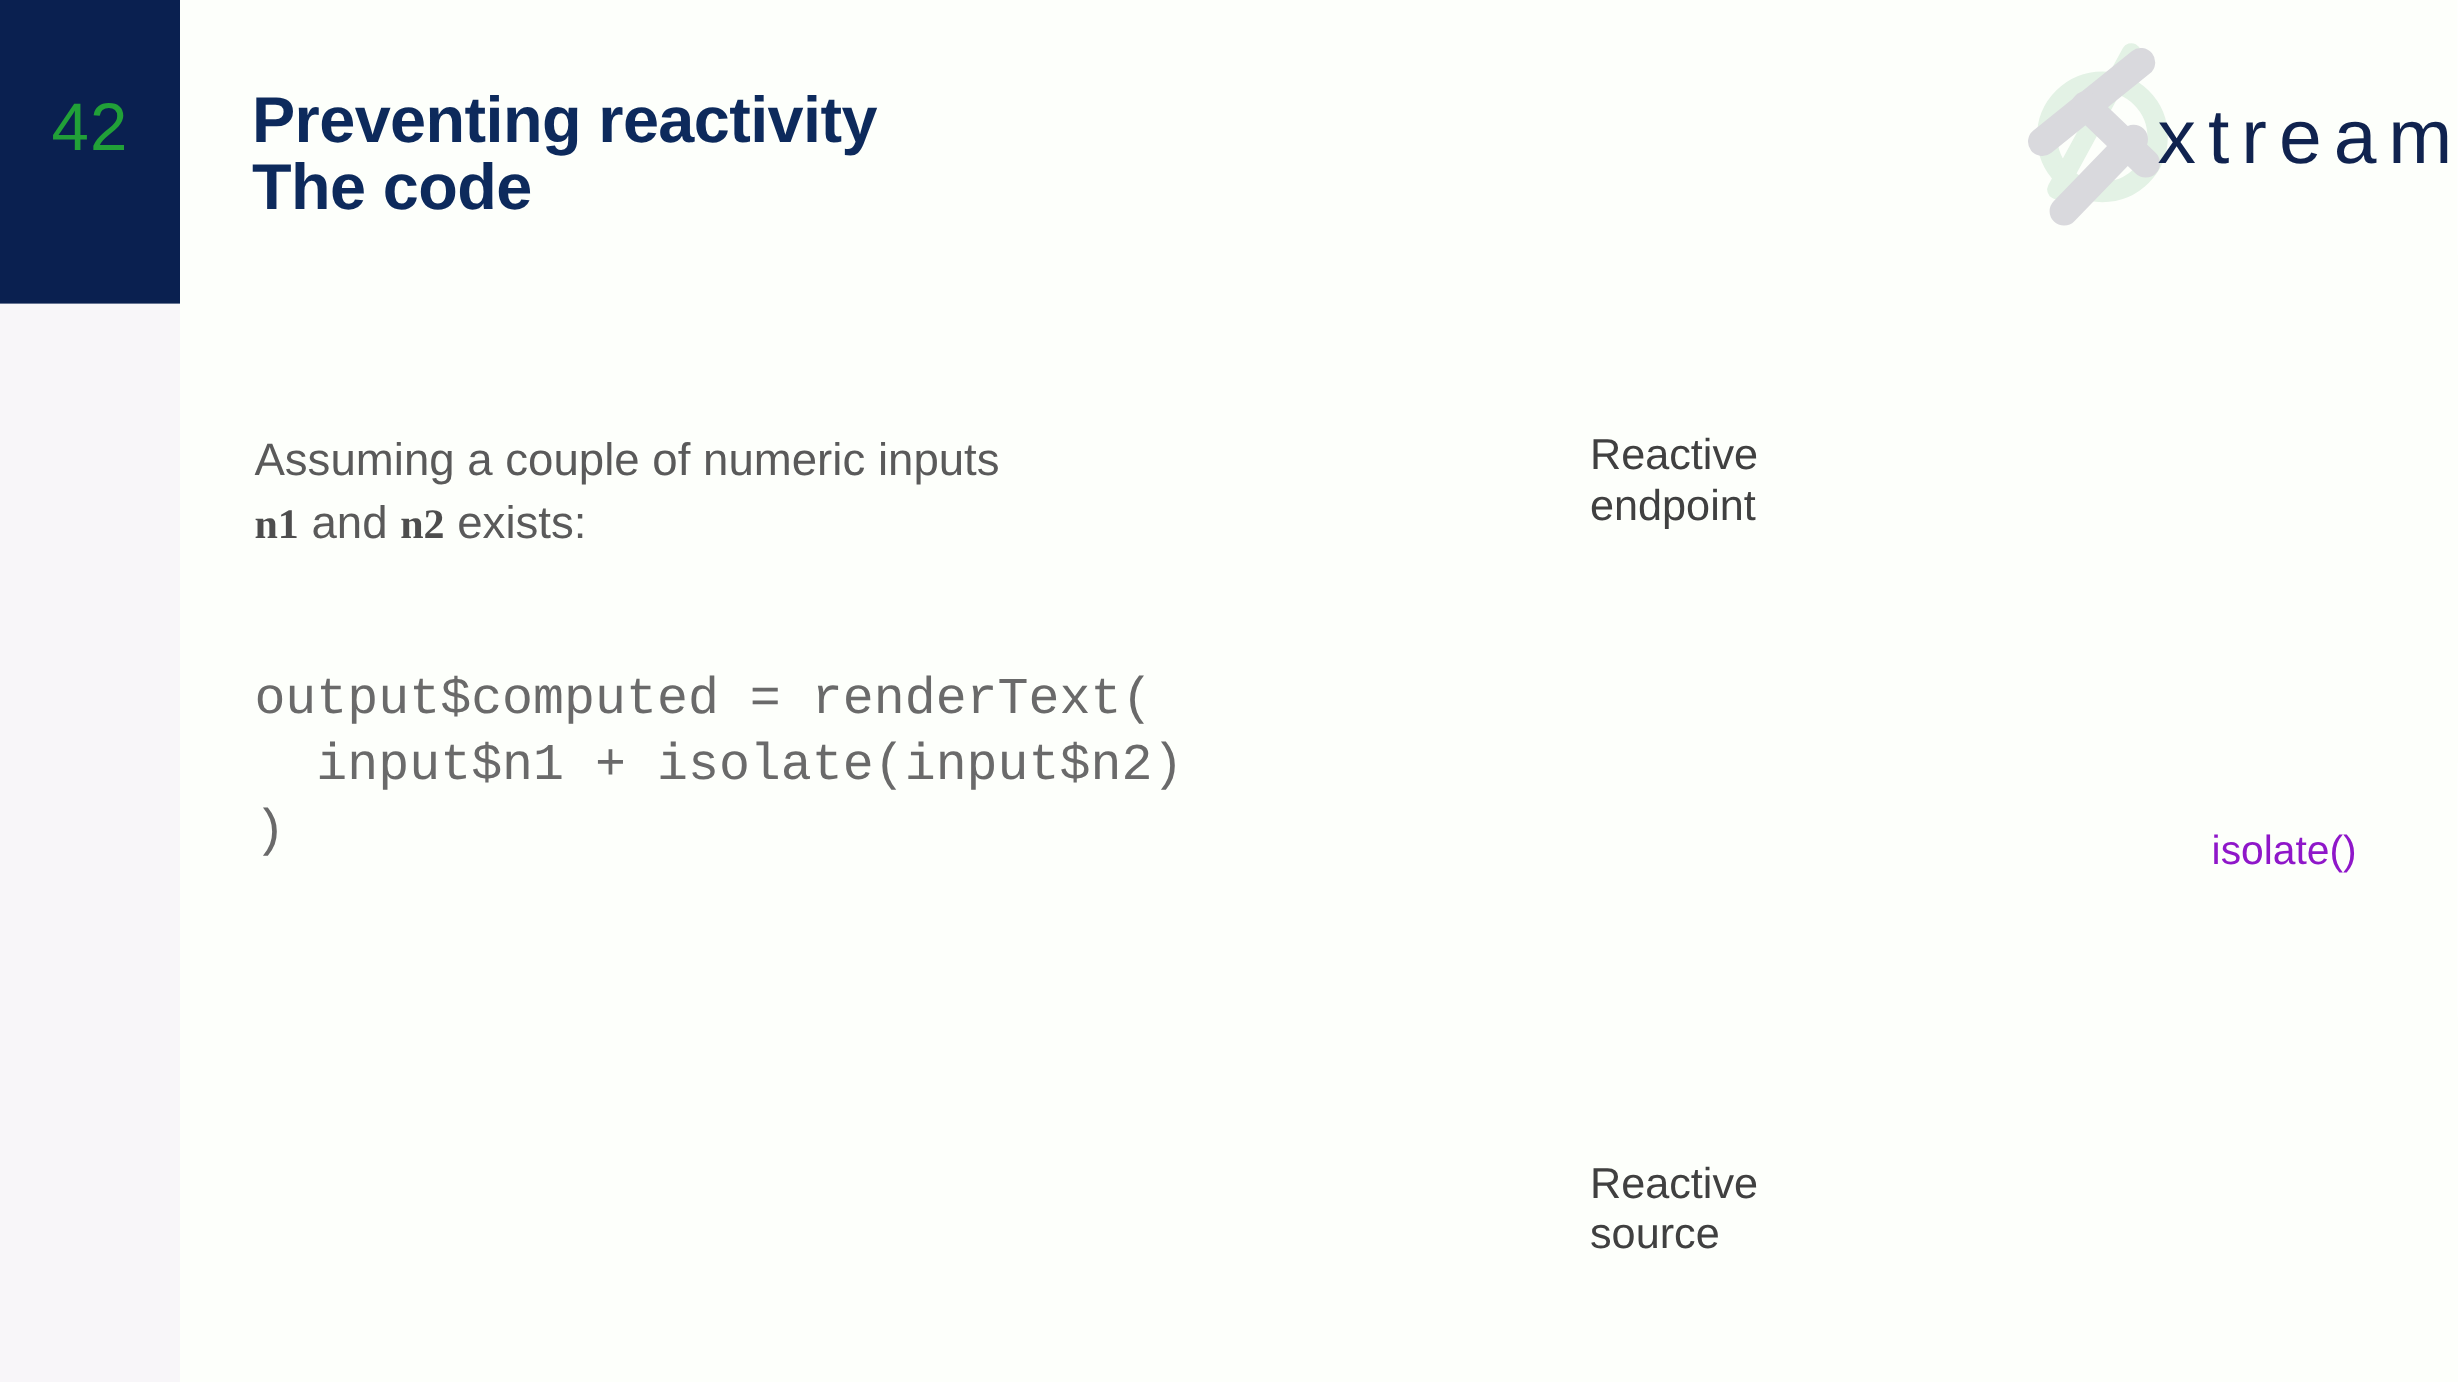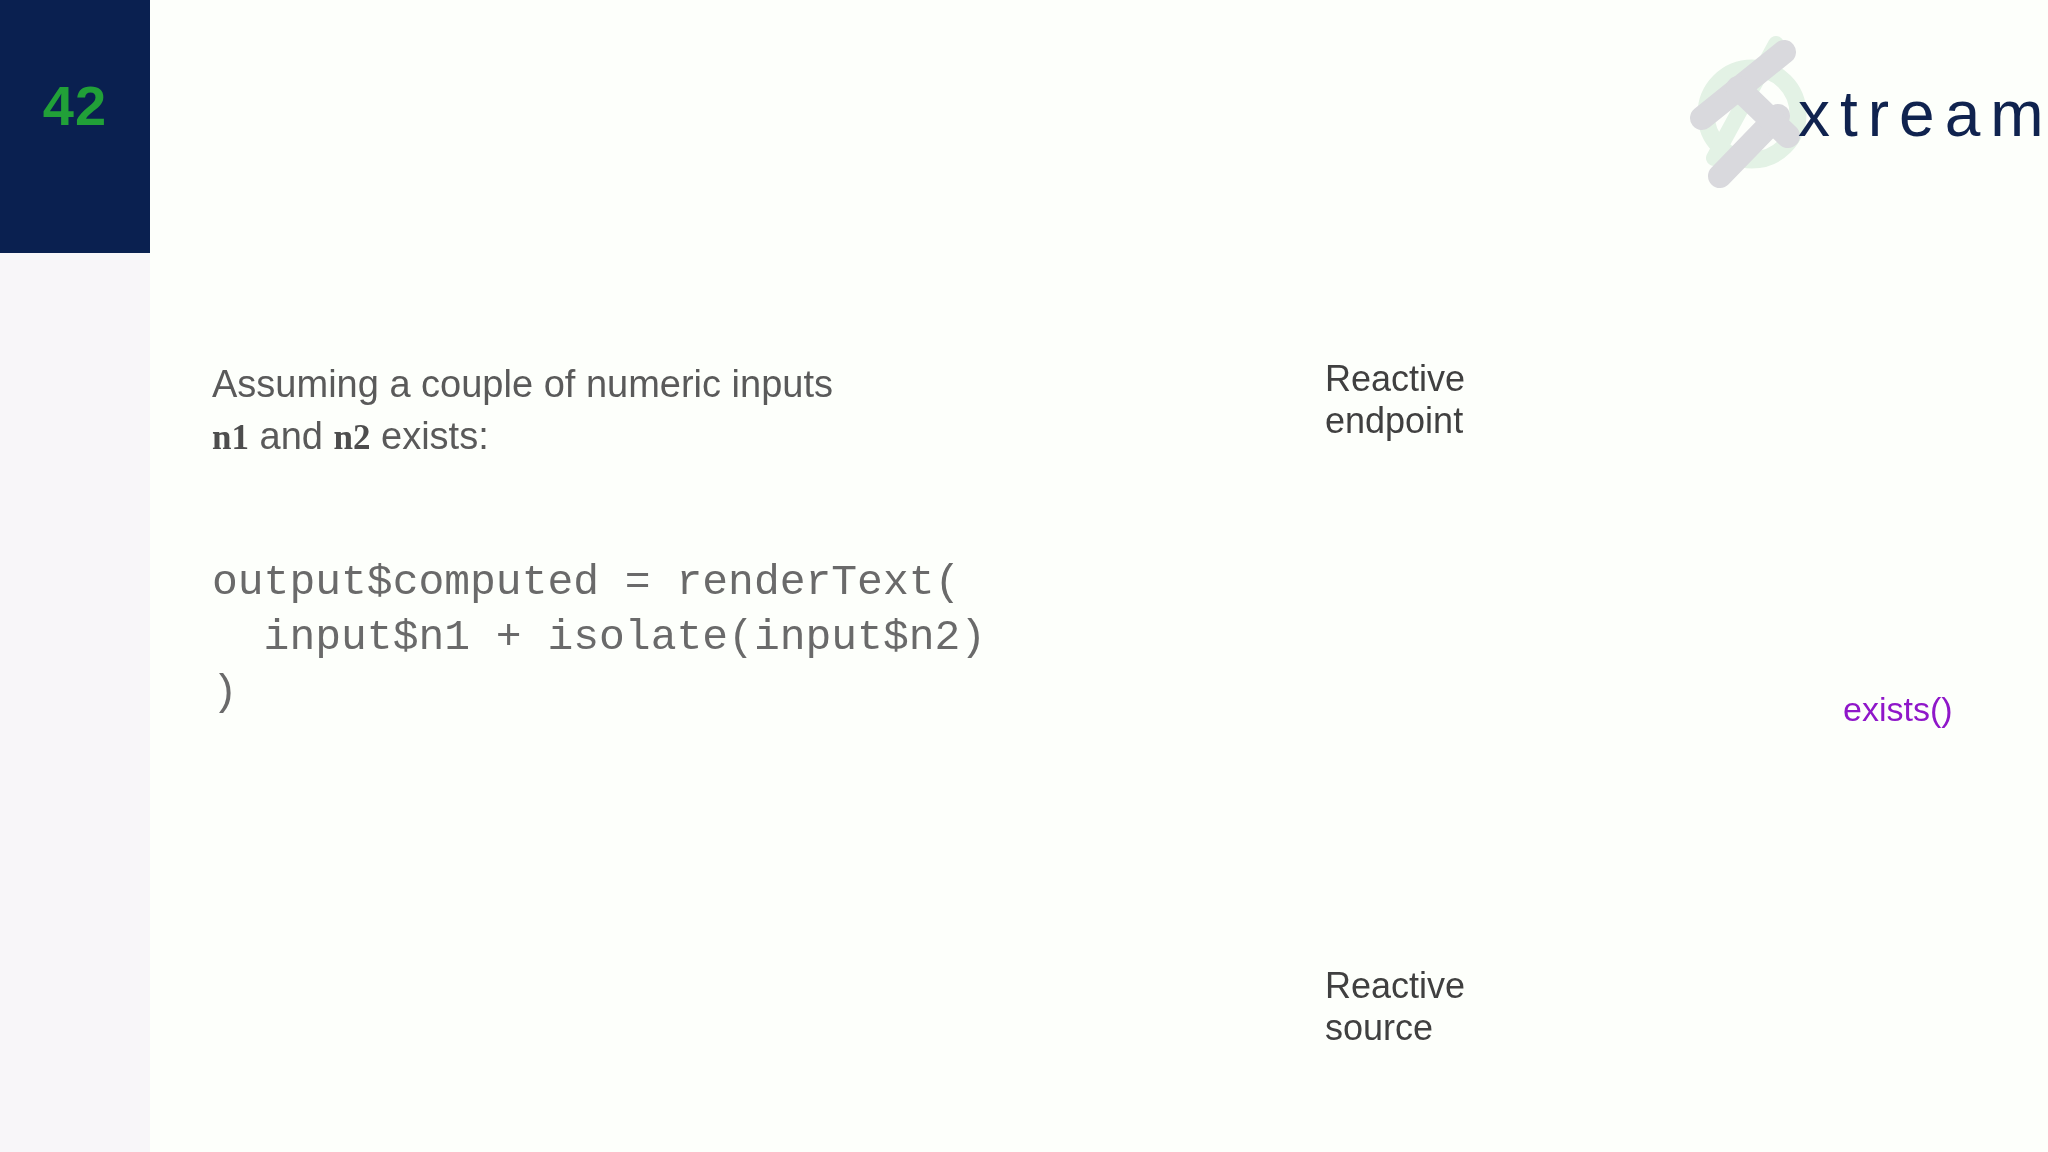--- a/index.html
+++ b/index.html
@@ -32,21 +32,21 @@
     height: 253px;
     background: #0a2050;
   }
   #page-number {
     position: absolute;
     left: 0;
     top: 78px;
     width: 150px;
     text-align: center;
     font-size: 56px;
-    font-weight: 700;
+    font-weight: 400;
     letter-spacing: 1px;
     color: #21a038;
     line-height: 1;
   }
 
   
   #title-block {
     position: absolute;
     left: 210px;
     top: 72px;
@@ -153,20 +153,24 @@
 </head>
 <body>
 
 <div id="slide">
 
   <div id="left-rail">
     <div id="page-number-block"></div>
   </div>
   <div id="page-number">42</div>
 
+  <div id="title-block">
+    <div class="title-line">Preventing reactivity</div>
+    <div class="title-line">The code</div>
+  </div>
 
   <div id="logo">
     <div id="logo-mark">
       <svg width="170" height="165" viewBox="0 0 170 165" aria-hidden="true">
         <g>
           <circle cx="72" cy="84" r="46" fill="none" stroke="#e3f2e5" stroke-width="17"></circle>
           <path d="M 96 14 L 34 128" stroke="#e3f2e5" stroke-width="16" stroke-linecap="round" fill="none"></path>
         </g>
         <g>
           <path d="M 104 22 L 22 88" stroke="#d9d9dd" stroke-width="24" stroke-linecap="round" fill="none"></path>
@@ -190,15 +194,15 @@
   input$n1 + isolate(input$n2)
 )</div>
 
 
   <div class="diagram-side-label" id="label-endpoint" style="white-space: pre-line;">Reactive
 endpoint</div>
 
   <div class="diagram-side-label" id="label-source" style="white-space: pre-line;">Reactive
 source</div>
 
-  <div id="label-isolate">exists()</div>
+  <div id="label-isolate">isolate()</div>
 
 </div>
 
 </body></html>

